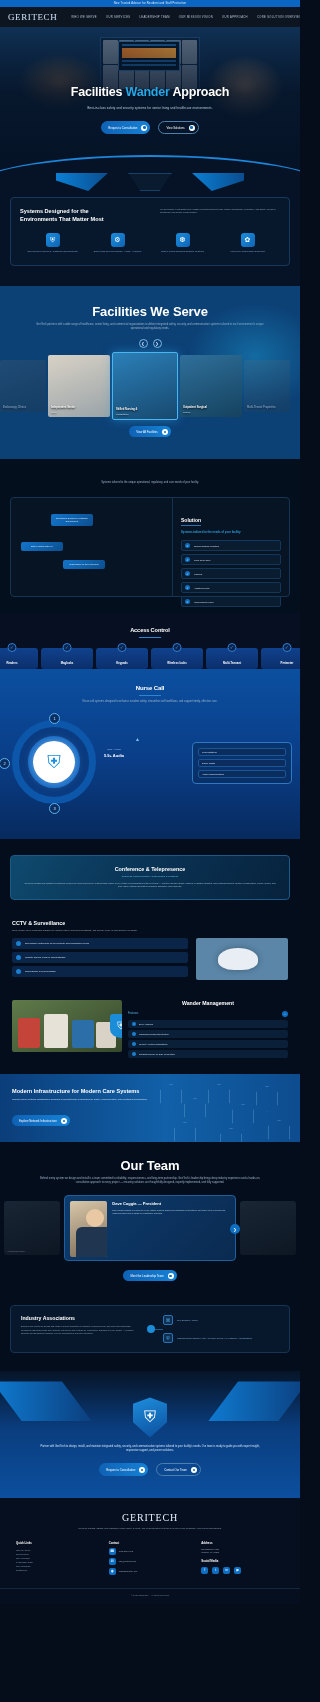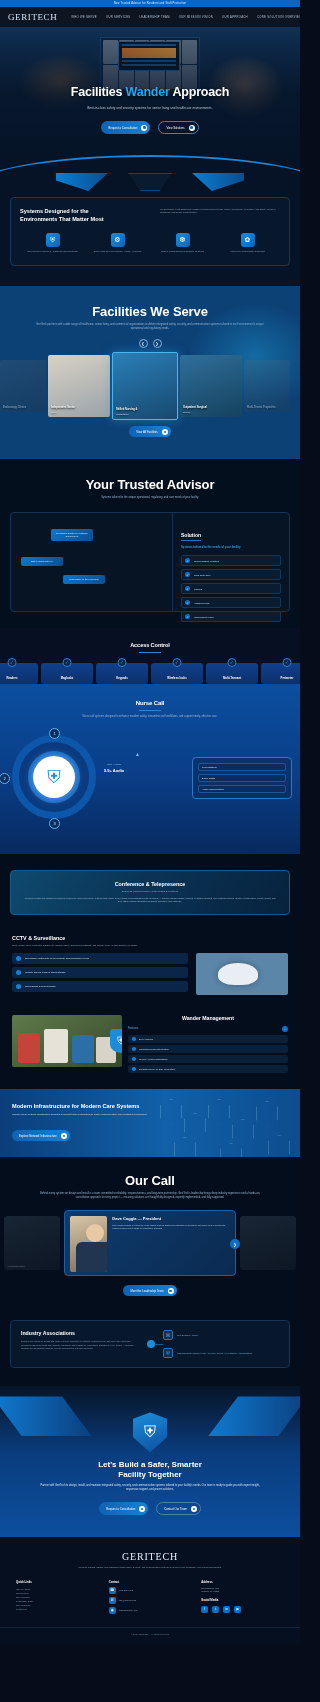--- a/index.html
+++ b/index.html
@@ -453,21 +453,20 @@
     </div>
     <div class="fac-cta">
       <div class="btn-pill">
         <span>View All Facilities</span>
         <span class="dot"></span>
       </div>
     </div>
   </div>
 
   <div class="band-adv sec">
-    <div class="sec-title">Your Trusted Advisor</div>
     <div class="sec-sub">Systems tailored to the unique operational, regulatory, and care needs of your facility.</div>
     <div class="adv-box">
       <div class="adv-left">
         <div class="chip c1">Specialized Sensor &amp; Healthcare Environment</div>
         <div class="chip c2">Built-in-Class With Key</div>
         <div class="chip c3">Responsible for the Long Term</div>
       </div>
       <div class="adv-right">
         <h4>Solution</h4>
         <div class="lead">Systems tailored to the needs of your facility</div>
@@ -637,21 +636,21 @@
     <p>Robust, secure network infrastructure designed to support today's integrated life-safety, communication, and monitoring technologies.</p>
     <div style="margin-top:7px;position:relative">
       <div class="btn-pill" style="display:inline-flex">
         <span>Explore Network Infrastructure</span>
         <span class="dot"></span>
       </div>
     </div>
   </div>
 
   <div class="band-team sec">
-    <div class="sec-title">Our Call</div>
+    <div class="sec-title">Our Team</div>
     <div class="sec-sub">Behind every system we design and install is a team committed to reliability, responsiveness, and long-term partnership. GeriTech's leadership brings deep industry experience and a hands-on, consultative approach to every project — ensuring solutions are thoughtfully designed, expertly implemented, and fully supported.</div>
     <div class="team-row">
       <div class="team-side">
         <div class="cap">Account Executive</div>
       </div>
       <div class="team-main">
         <div class="team-photo">
           <div class="head"></div>
             <div class="body"></div>
         </div>
@@ -693,24 +692,20 @@
           </div>
         </div>
       </div>
     </div>
   </div>
 
   <div class="band-cta">
     <div class="cta-wing l"></div>
     <div class="cta-wing r"></div>
     <div class="cta-shield">⛨</div>
-    <h2>
-      <span>Let's Build a Safer, Smarter</span><br>
-      <span>Facility Together</span>
-    </h2>
     <div class="sec-sub" style="color:#cfe4f7">Partner with GeriTech to design, install, and maintain integrated safety, security, and communication systems tailored to your facility's needs. Our team is ready to guide you with expert insight, responsive support, and proven solutions.</div>
     <div class="cta-btns">
       <div class="btn-pill">
         <span>Request a Consultation</span>
         <span class="dot"></span>
       </div>
       <div class="btn-pill outline">
         <span>Contact Our Team</span>
         <span class="dot"></span>
       </div>

